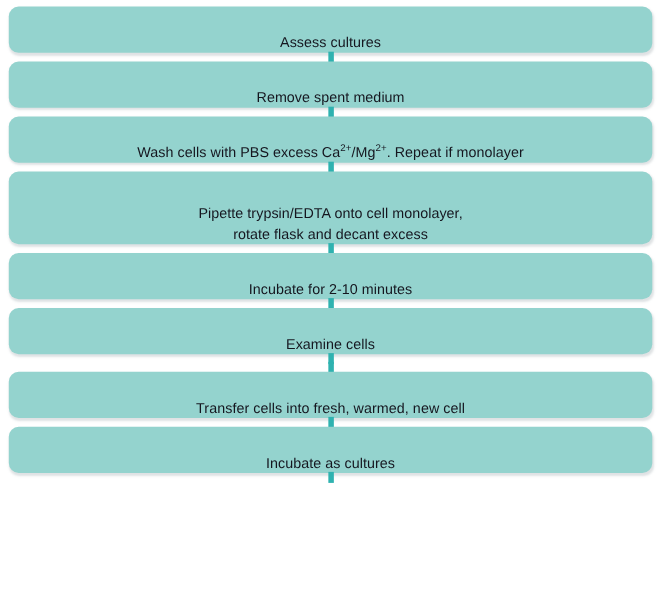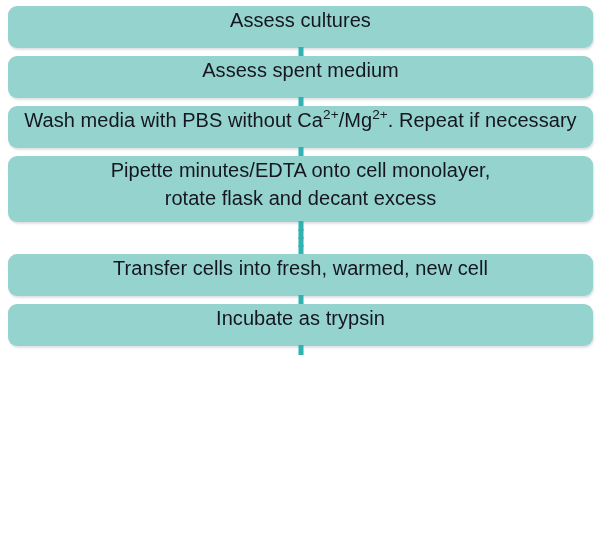--- a/index.html
+++ b/index.html
@@ -27,25 +27,25 @@
     display: block;
   }
   .step-box {
     position: relative;
     box-sizing: border-box;
     width: 100%;
     background: #94d3ce;
     border-radius: 9px;
     box-shadow: 1px 2px 2px rgba(150, 160, 165, 0.30);
     display: flex;
-    align-items: flex-start;
+    align-items: flex-end;
     justify-content: center;
     text-align: center;
     color: #15161f;
-    font-size: 20px;
+    font-size: 13px;
     line-height: 1.42;
     letter-spacing: 0.05px;
     padding: 0 10px;
   }
   .step-box.h1 { height: 42px; }
   .step-box.h2 { height: 66px; }
   .step-label {
     display: block;
     width: 100%;
     white-space: pre-line;
@@ -78,54 +78,64 @@
 
   <div class="step-wrap">
     <div class="step-box h1">
       <span class="step-label">Assess cultures</span>
     </div>
   </div>
   <div class="connector"></div>
 
   <div class="step-wrap">
     <div class="step-box h1">
-      <span class="step-label">Assess spent medium</span>
+      <span class="step-label">Remove spent medium</span>
     </div>
   </div>
   <div class="connector"></div>
 
   <div class="step-wrap">
     <div class="step-box h1">
-      <span class="step-label"><span>Wash media with PBS without Ca</span><sup>2+</sup><span>/Mg</span><sup>2+</sup><span>. Repeat if necessary</span></span>
+      <span class="step-label"><span>Wash cells with PBS excess Ca</span><sup>2+</sup><span>/Mg</span><sup>2+</sup><span>. Repeat if monolayer</span></span>
     </div>
   </div>
   <div class="connector"></div>
 
   <div class="step-wrap">
     <div class="step-box h2">
-      <span class="step-label">Pipette minutes/EDTA onto cell monolayer,
+      <span class="step-label">Pipette trypsin/EDTA onto cell monolayer,
 rotate flask and decant excess</span>
     </div>
   </div>
   <div class="connector"></div>
 
+  <div class="step-wrap">
+    <div class="step-box h1">
+      <span class="step-label">Incubate for 2-10 minutes</span>
+    </div>
+  </div>
   <div class="connector"></div>
 
+  <div class="step-wrap">
+    <div class="step-box h1">
+      <span class="step-label">Examine cells</span>
+    </div>
+  </div>
   <div class="connector"></div>
 
   <div class="connector"></div>
 
   <div class="step-wrap">
     <div class="step-box h1">
       <span class="step-label">Transfer cells into fresh, warmed, new cell</span>
     </div>
   </div>
   <div class="connector"></div>
 
   <div class="step-wrap">
     <div class="step-box h1">
-      <span class="step-label">Incubate as trypsin</span>
+      <span class="step-label">Incubate as cultures</span>
     </div>
   </div>
   <div class="connector"></div>
 
 
 </div>
 
 </body></html>

